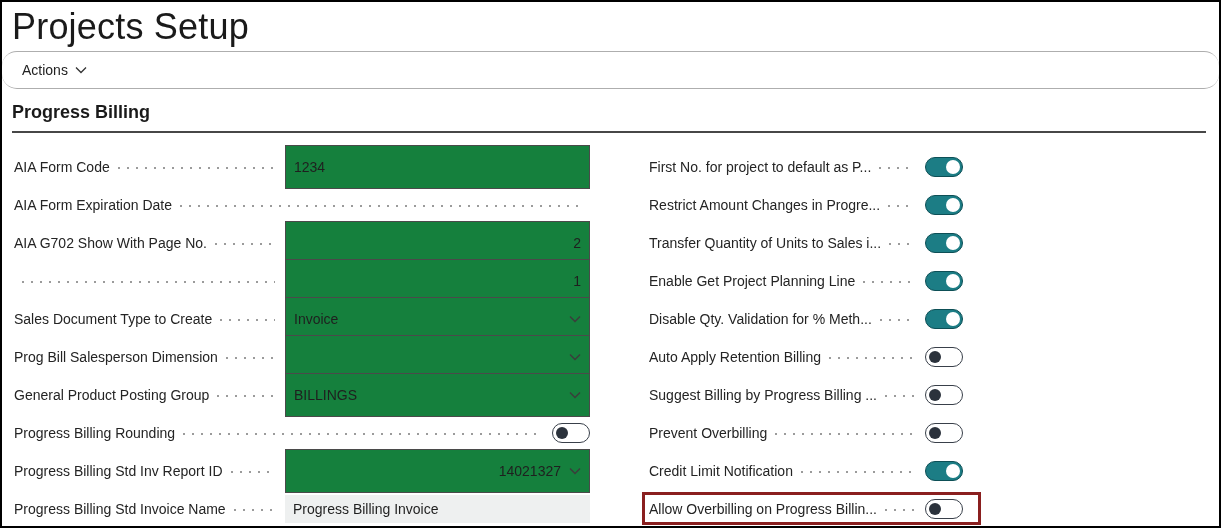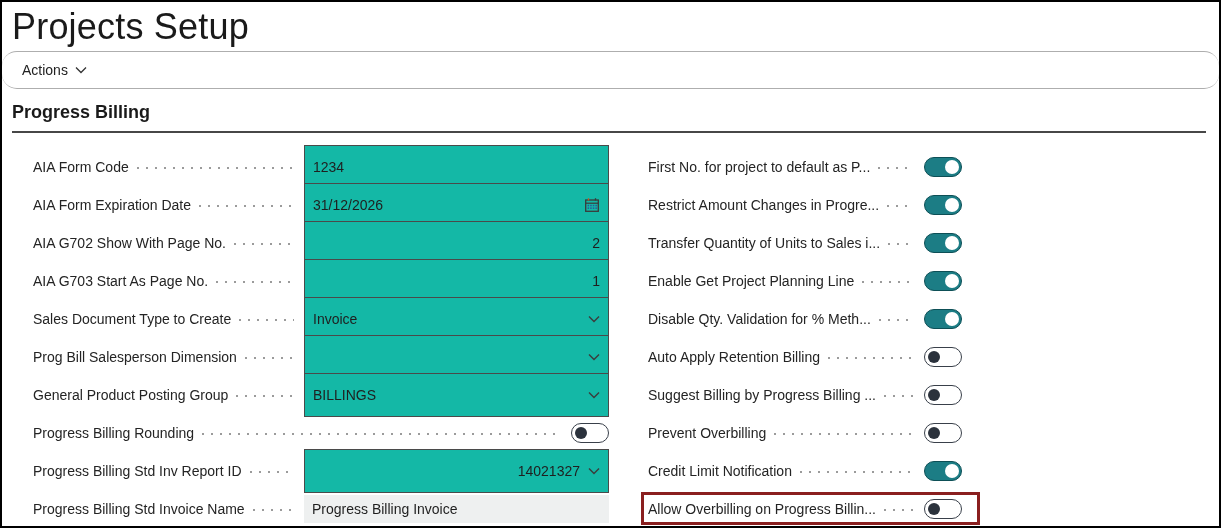--- a/index.html
+++ b/index.html
@@ -11,30 +11,30 @@
 
   .actions-bar { height:38px; border-top:1px solid #aeaeae; border-bottom:1px solid #aeaeae;
                  display:flex; align-items:center; padding-left:20px; gap:7px; cursor:pointer;border-radius:15px; }
   .actions-label { font-size:14px; color:#212121; }
 
   .section-head { padding:13px 0 0 10px; }
   .section-title { font-size:18px; font-weight:bold; color:#1a1a1a; }
   .section-divider { margin:8px 13px 0 10px; border-bottom:2px solid #474747; }
 
   .form-grid { display:flex; padding:15px 0 0 12px; }
-  .col-left { width:576px;margin-left:19px; }
-  .col-right { width:314px; margin-left:39px; }
+  .col-left { width:576px; }
+  .col-right { width:314px; margin-left:59px; }
 
   .row { height:38px; display:flex; align-items:center; position:relative; }
   .lbl { font-size:14px; color:#242424; white-space:nowrap; flex-shrink:0; }
   .dots { flex:1 1 auto; min-width:12px; height:2px; margin:2px 10px 0 8px;
           background:repeating-linear-gradient(to right,#9b9b9b 0 2px,transparent 2px 9px); }
 
   .ctrl { flex-shrink:0; display:flex; align-items:center; }
-  .input { width:305px; height:44px; border:1px solid #4a4a4a; background:#14b8a6;
+  .input { width:305px; height:44px; border:1px solid #4a4a4a; background:#15803d;
            display:flex; align-items:center; padding:0 8px; font-size:14px; cursor:text; }
   .val { flex:1 1 auto; white-space:nowrap; overflow:hidden; }
   .val.right { text-align:right; }
   .readonly { width:305px; height:28px; background:#eef0f0; display:flex; align-items:center;
               padding:0 8px; font-size:14px; color:#1f1f1f; }
 
   .toggle { width:38px; height:20px; border-radius:11px; position:relative; cursor:pointer; flex-shrink:0; }
   .toggle.on  { background:#1c7d85; border:1px solid #0d4f56; }
   .toggle.on .knob  { position:absolute; right:2px; top:2px; width:14px; height:14px; border-radius:50%; background:#fff; }
   .toggle.off { background:#fff; border:1.5px solid #39404a; }
@@ -76,55 +76,31 @@
     <span class="dots"></span>
     <span class="ctrl">
             <span class="input">
               <span class="val">1234</span>
             </span>
           </span>
   </div>
         <div class="row">
     <span class="lbl">AIA Form Expiration Date</span>
     <span class="dots"></span>
-    <span class="ctrl">
-            <span class="input">
-              <span class="val">31/12/2026</span>
-              <span class="icon-cal">
-                <svg width="16" height="16" viewBox="0 0 16 16">
-                  <rect x="1.7" y="3" width="12.6" height="11.3" fill="none" stroke="#3a3a3a" stroke-width="1.3"></rect>
-                  <line x1="2" y1="6.2" x2="14" y2="6.2" stroke="#3a3a3a" stroke-width="1.2"></line>
-                  <line x1="4.5" y1="1.2" x2="4.5" y2="3.5" stroke="#c05a21" stroke-width="1.3"></line>
-                  <line x1="11.5" y1="1.2" x2="11.5" y2="3.5" stroke="#3a3a3a" stroke-width="1.3"></line>
-                  <g fill="#2b579a">
-                    <rect x="3.6" y="7.8" width="1.5" height="1.5"></rect>
-                    <rect x="6.2" y="7.8" width="1.5" height="1.5"></rect>
-                    <rect x="8.8" y="7.8" width="1.5" height="1.5"></rect>
-                    <rect x="11.4" y="7.8" width="1.5" height="1.5"></rect>
-                    <rect x="3.6" y="10.4" width="1.5" height="1.5"></rect>
-                    <rect x="6.2" y="10.4" width="1.5" height="1.5"></rect>
-                    <rect x="8.8" y="10.4" width="1.5" height="1.5"></rect>
-                    <rect x="11.4" y="10.4" width="1.5" height="1.5"></rect>
-                  </g>
-                </svg>
-              </span>
-            </span>
-          </span>
   </div>
         <div class="row">
     <span class="lbl">AIA G702 Show With Page No.</span>
     <span class="dots"></span>
     <span class="ctrl">
             <span class="input">
               <span class="val right">2</span>
             </span>
           </span>
   </div>
         <div class="row">
-    <span class="lbl">AIA G703 Start As Page No.</span>
     <span class="dots"></span>
     <span class="ctrl">
             <span class="input">
               <span class="val right">1</span>
             </span>
           </span>
   </div>
         <div class="row">
     <span class="lbl">Sales Document Type to Create</span>
     <span class="dots"></span>

